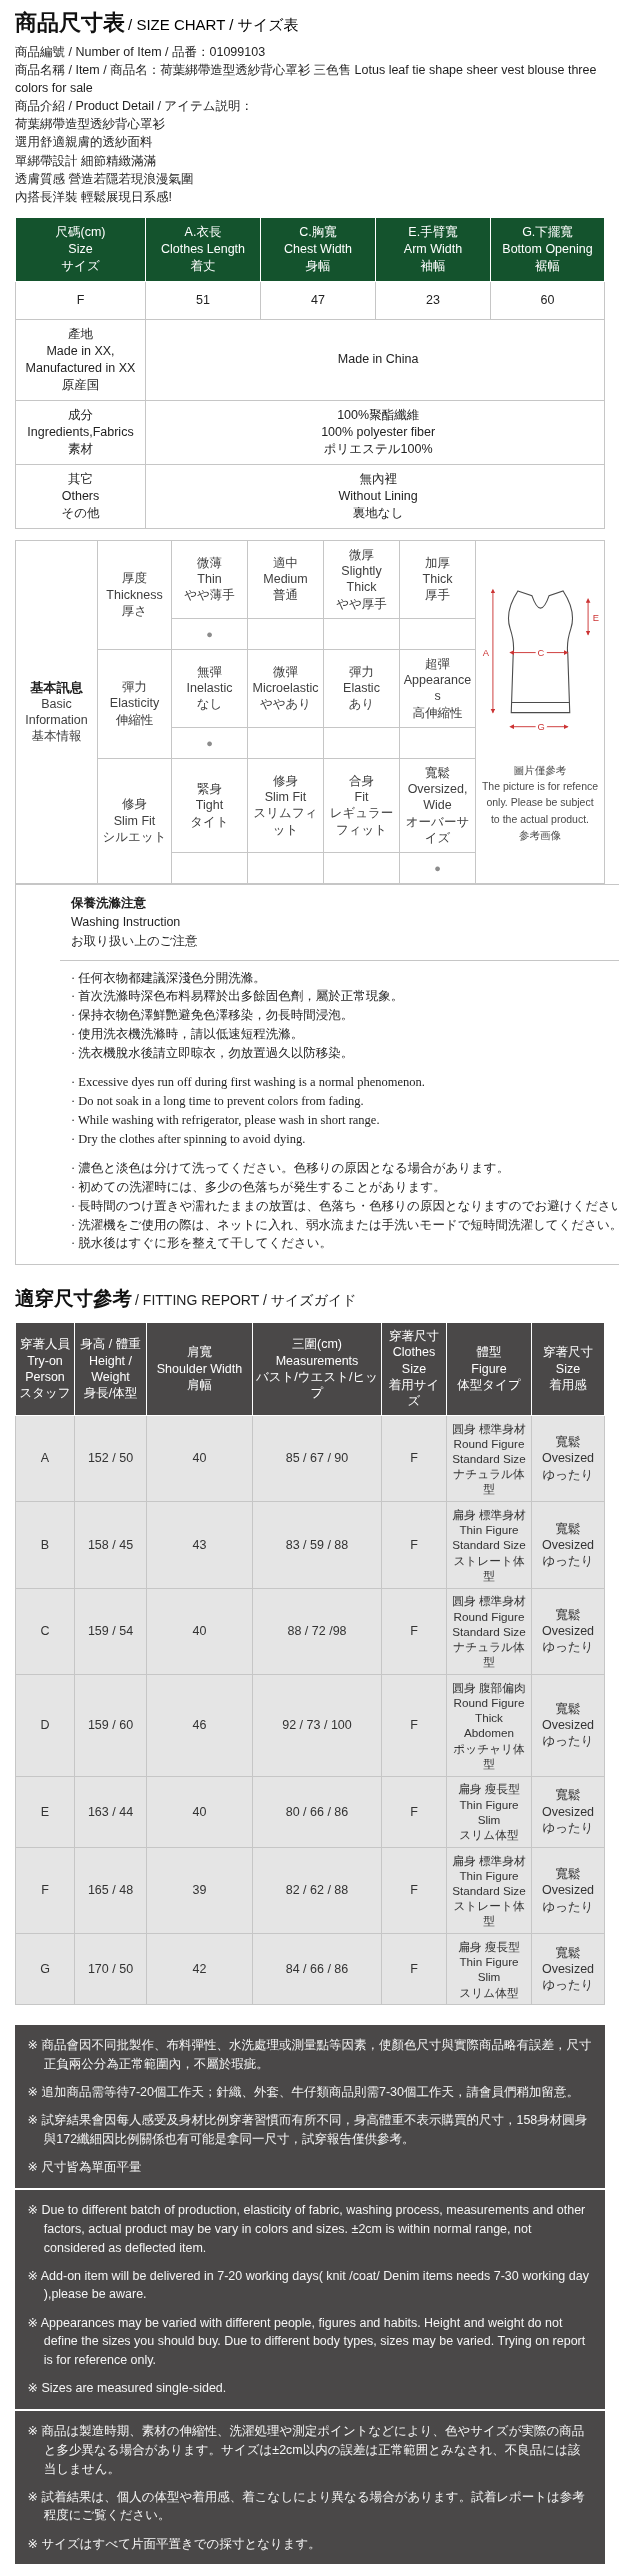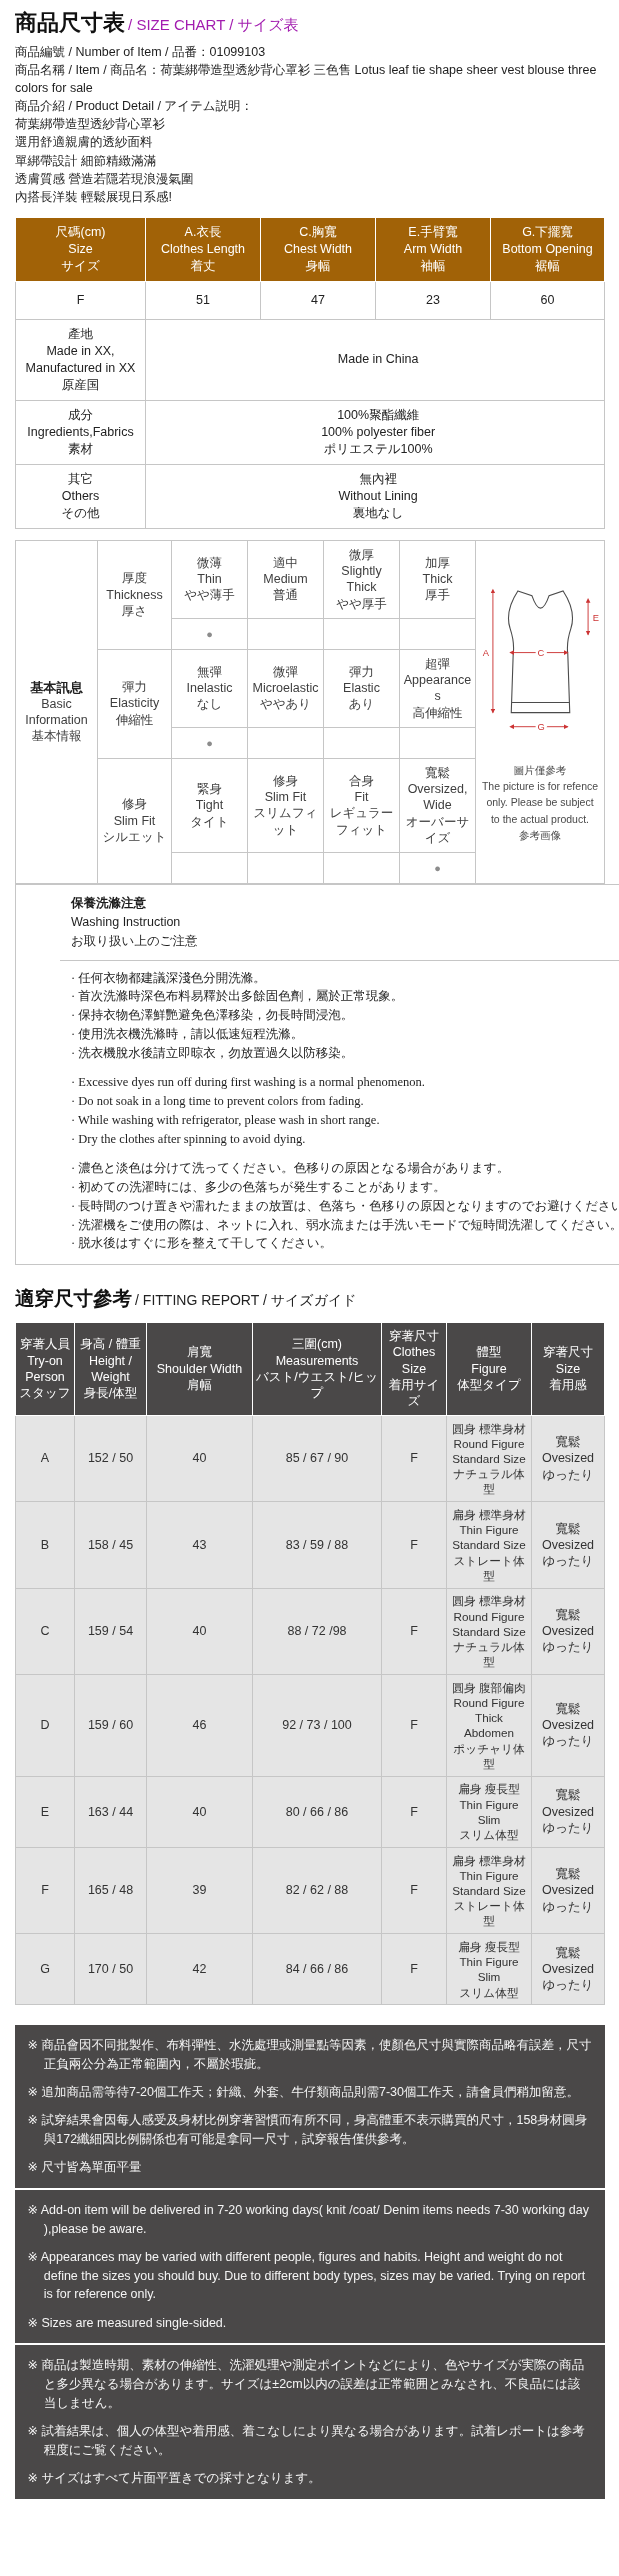--- a/index.html
+++ b/index.html
@@ -2,26 +2,26 @@
 <html style="font-size:12.5px"><head>
 <meta charset="utf-8">
 <style>
   html,body{margin:0;padding:0;background:#fff;}
   body{width:619px;font-family:"Liberation Sans","DejaVu Sans",sans-serif;color:#222;}
   .page{padding:6.2px 15px 0 15px;}
   .ml{white-space:pre-line;}
   
   h1{margin:0 0 6.2px 0;font-weight:normal;line-height:1.2;}
   .h1-zh{font-size:22px;font-weight:bold;color:#111;}
-  .h1-rest{font-size:15px;color:#a21caf;margin-left:3.1px;}
+  .h1-rest{font-size:15px;color:#000000;margin-left:3.1px;}
   .pline{margin:0;font-size:12.5px;line-height:1.45;color:#1e1e1e;}
   
   table{border-collapse:collapse;width:590px;table-layout:fixed;margin:11px 0 0 0;}
   th,td{font-weight:normal;vertical-align:middle;word-wrap:break-word;}
-  .dark-th{background:#a16207;color:#fff;border:1.6px solid #fff;text-align:center;font-size:12.5px;line-height:1.35;padding:6.2px 1.6px;margin-top:38px;}
+  .dark-th{background:#14532d;color:#fff;border:1.6px solid #fff;text-align:center;font-size:12.5px;line-height:1.35;padding:6.2px 1.6px;margin-top:38px;}
   .cell{border:0.8px solid #c6c6c6;text-align:center;font-size:12.5px;line-height:1.35;padding:6.2px 3.1px;color:#222;background:#fff;}
   .cell-left{text-align:center;padding-left:9.4px;}
   .size-val{padding:10px 3.1px;}
   
   .b-cell{border:0.8px solid #c6c6c6;text-align:center;font-size:12.5px;line-height:1.3;padding:6.2px 2.3px;color:#3e3e3e;background:#fff;}
   .b-group-zh{font-weight:bold;font-size:13.2px;color:#222;display:block;}
   .dot-cell{border:0.8px solid #c6c6c6;text-align:center;padding:7.8px 0;background:#fff;}
   .dot{color:#8c8c8c;font-size:11px;}
   .figure-cell{border:0.8px solid #c6c6c6;text-align:center;vertical-align:middle;padding:6.2px 4.7px;background:#fff;}
   .fig-cap{font-size:10.5px;color:#4a4a4a;line-height:1.55;margin-top:18.7px;}
@@ -409,20 +409,21 @@
     </table>
 
   <div class="foot">
     <div class="foot-sec">
       <p>※ 商品會因不同批製作、布料彈性、水洗處理或測量點等因素，使顏色尺寸與實際商品略有誤差，尺寸正負兩公分為正常範圍內，不屬於瑕疵。</p>
       <p>※ 追加商品需等待7-20個工作天；針織、外套、牛仔類商品則需7-30個工作天，請會員們稍加留意。</p>
       <p>※ 試穿結果會因每人感受及身材比例穿著習慣而有所不同，身高體重不表示購買的尺寸，158身材圓身與172纖細因比例關係也有可能是拿同一尺寸，試穿報告僅供參考。</p>
       <p>※ 尺寸皆為單面平量</p>
     </div>
     <div class="foot-sec">
+      <p>※ Due to different batch of production, elasticity of fabric, washing process, measurements and other factors, actual product may be vary in colors and sizes. ±2cm is within normal range, not considered as deflected item.</p>
       <p>※ Add-on item will be delivered in 7-20 working days( knit /coat/ Denim items needs 7-30 working day ),please be aware.</p>
       <p>※ Appearances may be varied with different people, figures and habits. Height and weight do not define the sizes you should buy. Due to different body types, sizes may be varied. Trying on report is for reference only.</p>
       <p>※ Sizes are measured single-sided.</p>
     </div>
     <div class="foot-sec">
       <p>※ 商品は製造時期、素材の伸縮性、洗濯処理や測定ポイントなどにより、色やサイズが実際の商品と多少異なる場合があります。サイズは±2cm以内の誤差は正常範囲とみなされ、不良品には該当しません。</p>
       <p>※ 試着結果は、個人の体型や着用感、着こなしにより異なる場合があります。試着レポートは参考程度にご覧ください。</p>
       <p>※ サイズはすべて片面平置きでの採寸となります。</p>
     </div>
   </div>

